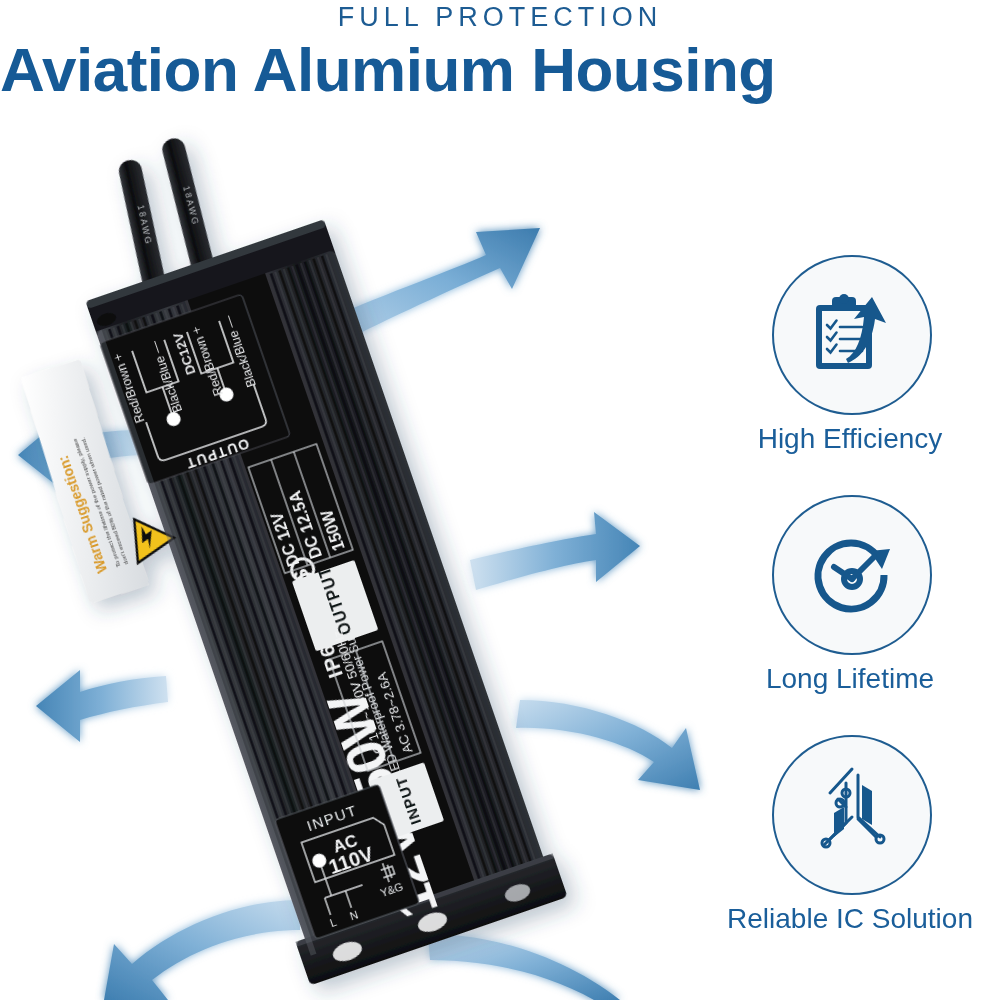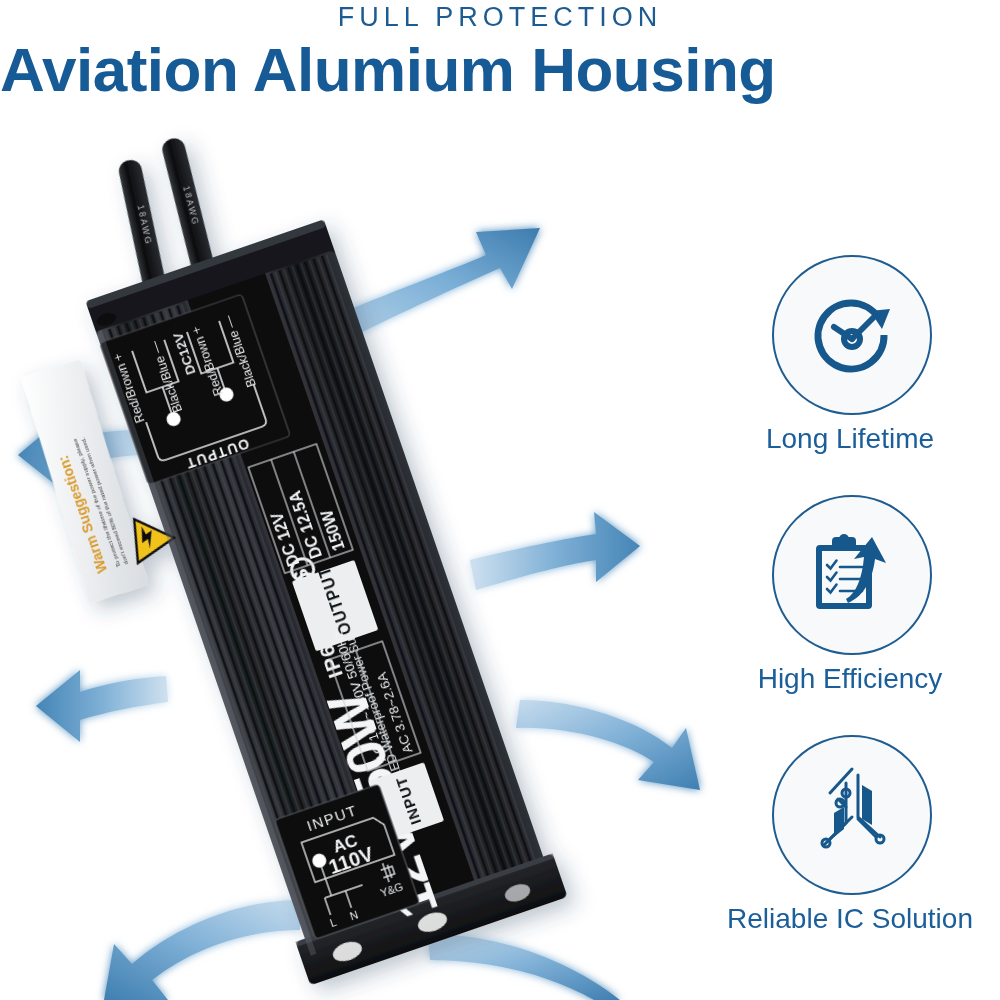--- a/index.html
+++ b/index.html
@@ -336,35 +336,20 @@
 
       <rect x="196" y="270" width="6" height="660" fill="#6c7178" opacity=".35"></rect>
     </g>
   </svg>
 
   <div class="features">
 
     <div class="feature">
       <div class="fcircle">
         <svg width="104" height="104" viewBox="0 0 104 104">
-
-          <path d="M78 34 A 33 33 0 1 0 84 52" stroke="#16578c" stroke-width="7" fill="none" stroke-linecap="butt"></path>
-          <path d="M70 28 L90 26 L82 46 Z" fill="#16578c"></path>
-
-          <circle cx="52" cy="56" r="8" fill="none" stroke="#16578c" stroke-width="6"></circle>
-          <line x1="52" y1="56" x2="74" y2="34" stroke="#16578c" stroke-width="6" stroke-linecap="round"></line>
-          <line x1="52" y1="56" x2="34" y2="44" stroke="#16578c" stroke-width="6" stroke-linecap="round"></line>
-        </svg>
-      </div>
-      <div class="flabel">Long Lifetime</div>
-    </div>
-
-    <div class="feature">
-      <div class="fcircle">
-        <svg width="104" height="104" viewBox="0 0 104 104">
           <g fill="#16578c">
 
             <path d="M20 22 h48 a4 4 0 0 1 4 4 v56 a4 4 0 0 1 -4 4 h-48 a4 4 0 0 1 -4 -4 v-56 a4 4 0 0 1 4 -4 z"></path>
 
             <path d="M36 14 h16 a4 4 0 0 1 4 4 v8 h-24 v-8 a4 4 0 0 1 4 -4 z"></path>
             <circle cx="44" cy="16" r="5"></circle>
           </g>
 
           <rect x="22" y="28" width="44" height="52" fill="#f7f9fa"></rect>
 
@@ -375,20 +360,35 @@
             <line x1="40" y1="44" x2="62" y2="44"></line>
             <line x1="40" y1="56" x2="62" y2="56"></line>
             <line x1="40" y1="68" x2="62" y2="68"></line>
           </g>
 
           <path d="M46 76 C 56 70, 62 56, 64 34 L 54 36 L 72 14 L 86 40 L 75 36
                    C 72 60, 62 74, 48 80 Z" fill="#16578c"></path>
         </svg>
       </div>
       <div class="flabel">High Efficiency</div>
+    </div>
+
+    <div class="feature">
+      <div class="fcircle">
+        <svg width="104" height="104" viewBox="0 0 104 104">
+
+          <path d="M78 34 A 33 33 0 1 0 84 52" stroke="#16578c" stroke-width="7" fill="none" stroke-linecap="butt"></path>
+          <path d="M70 28 L90 26 L82 46 Z" fill="#16578c"></path>
+
+          <circle cx="52" cy="56" r="8" fill="none" stroke="#16578c" stroke-width="6"></circle>
+          <line x1="52" y1="56" x2="74" y2="34" stroke="#16578c" stroke-width="6" stroke-linecap="round"></line>
+          <line x1="52" y1="56" x2="34" y2="44" stroke="#16578c" stroke-width="6" stroke-linecap="round"></line>
+        </svg>
+      </div>
+      <div class="flabel">Long Lifetime</div>
     </div>
 
     <div class="feature">
       <div class="fcircle">
         <svg width="104" height="104" viewBox="0 0 104 104">
           <g stroke="#16578c" stroke-width="3" fill="none" stroke-linecap="round">
             <path d="M52 6 L30 30"></path>
             <path d="M58 12 L58 54 L80 74"></path>
             <path d="M46 20 L46 60 L24 82"></path>
             <path d="M52 54 L30 76"></path>

